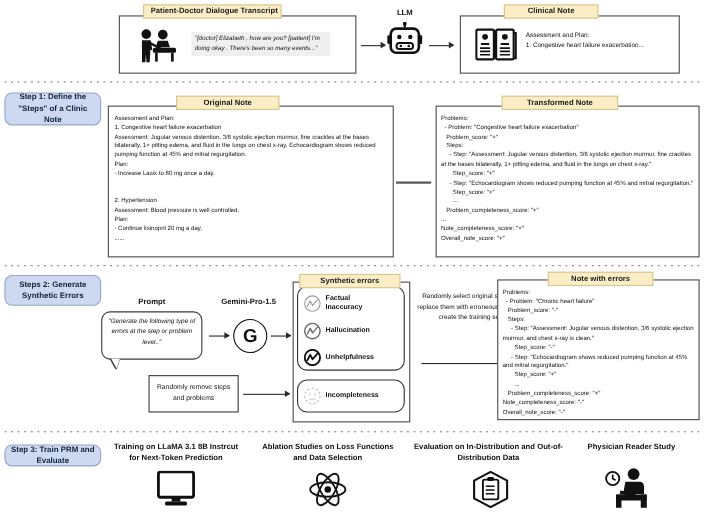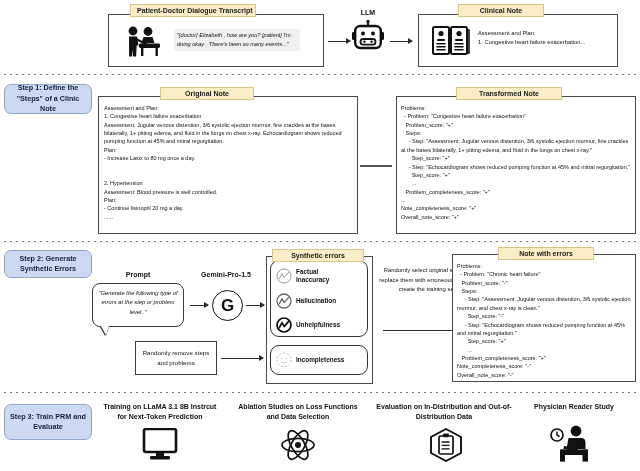--- a/index.html
+++ b/index.html
@@ -244,21 +244,21 @@
        Step_score: "+"
        ...
    Problem_completeness_score: "+"
 ...
 Note_completeness_score: "+"
 Overall_note_score: "+"</div>
 
   <div class="dotted" style="top:241px;"></div>
 
   <div class="step-pill" style="left:4px; top:250px; width:88px; height:28px;">
-    <span>Step 2: Generate Synthetic Errors</span>
+    <span>Steps 2: Generate Synthetic Errors</span>
   </div>
 
   <div class="caption" style="left:98px; top:270px; width:80px;">Prompt</div>
   <div class="bubble" style="left:92px; top:283px; width:92px; height:44px;">
     <span>"Generate the following type of errors at the step or problem level.."</span>
   </div>
   <div class="bubble-tail" style="left:101px; top:326px;"></div>
 
   <div class="arrow" style="left:190px; top:305px; width:18px;"></div>
 
@@ -334,21 +334,21 @@
        Step_score: "-"
      - Step: "Echocardiogram shows reduced pumping function at 45% and mitral regurgitation."
        Step_score: "+"
        ...
    Problem_completeness_score: "+"
 Note_completeness_score: "-"
 Overall_note_score: "-"</div>
 
   <div class="dotted" style="top:392px;"></div>
 
-  <div class="step-pill" style="left:4px; top:404px; width:88px; height:36px;">
+  <div class="step-pill" style="left:4px; top:404px; width:88px; height:20px;">
     <span>Step 3: Train PRM and Evaluate</span>
   </div>
 
   <div class="caption" style="left:98px; top:402px; width:124px;">Training on LLaMA 3.1 8B Instrcut for Next-Token Prediction</div>
   <div style="position:absolute; left:142px; top:428px;">
     <svg width="36" height="34" viewBox="0 0 36 34">
       <rect x="2" y="1" width="32" height="23" rx="2" fill="none" stroke="#111" stroke-width="2.6"></rect>
       <rect x="14" y="24" width="8" height="4" fill="#111"></rect>
       <rect x="8" y="28" width="20" height="3.6" rx="1.4" fill="#111"></rect>
     </svg>

